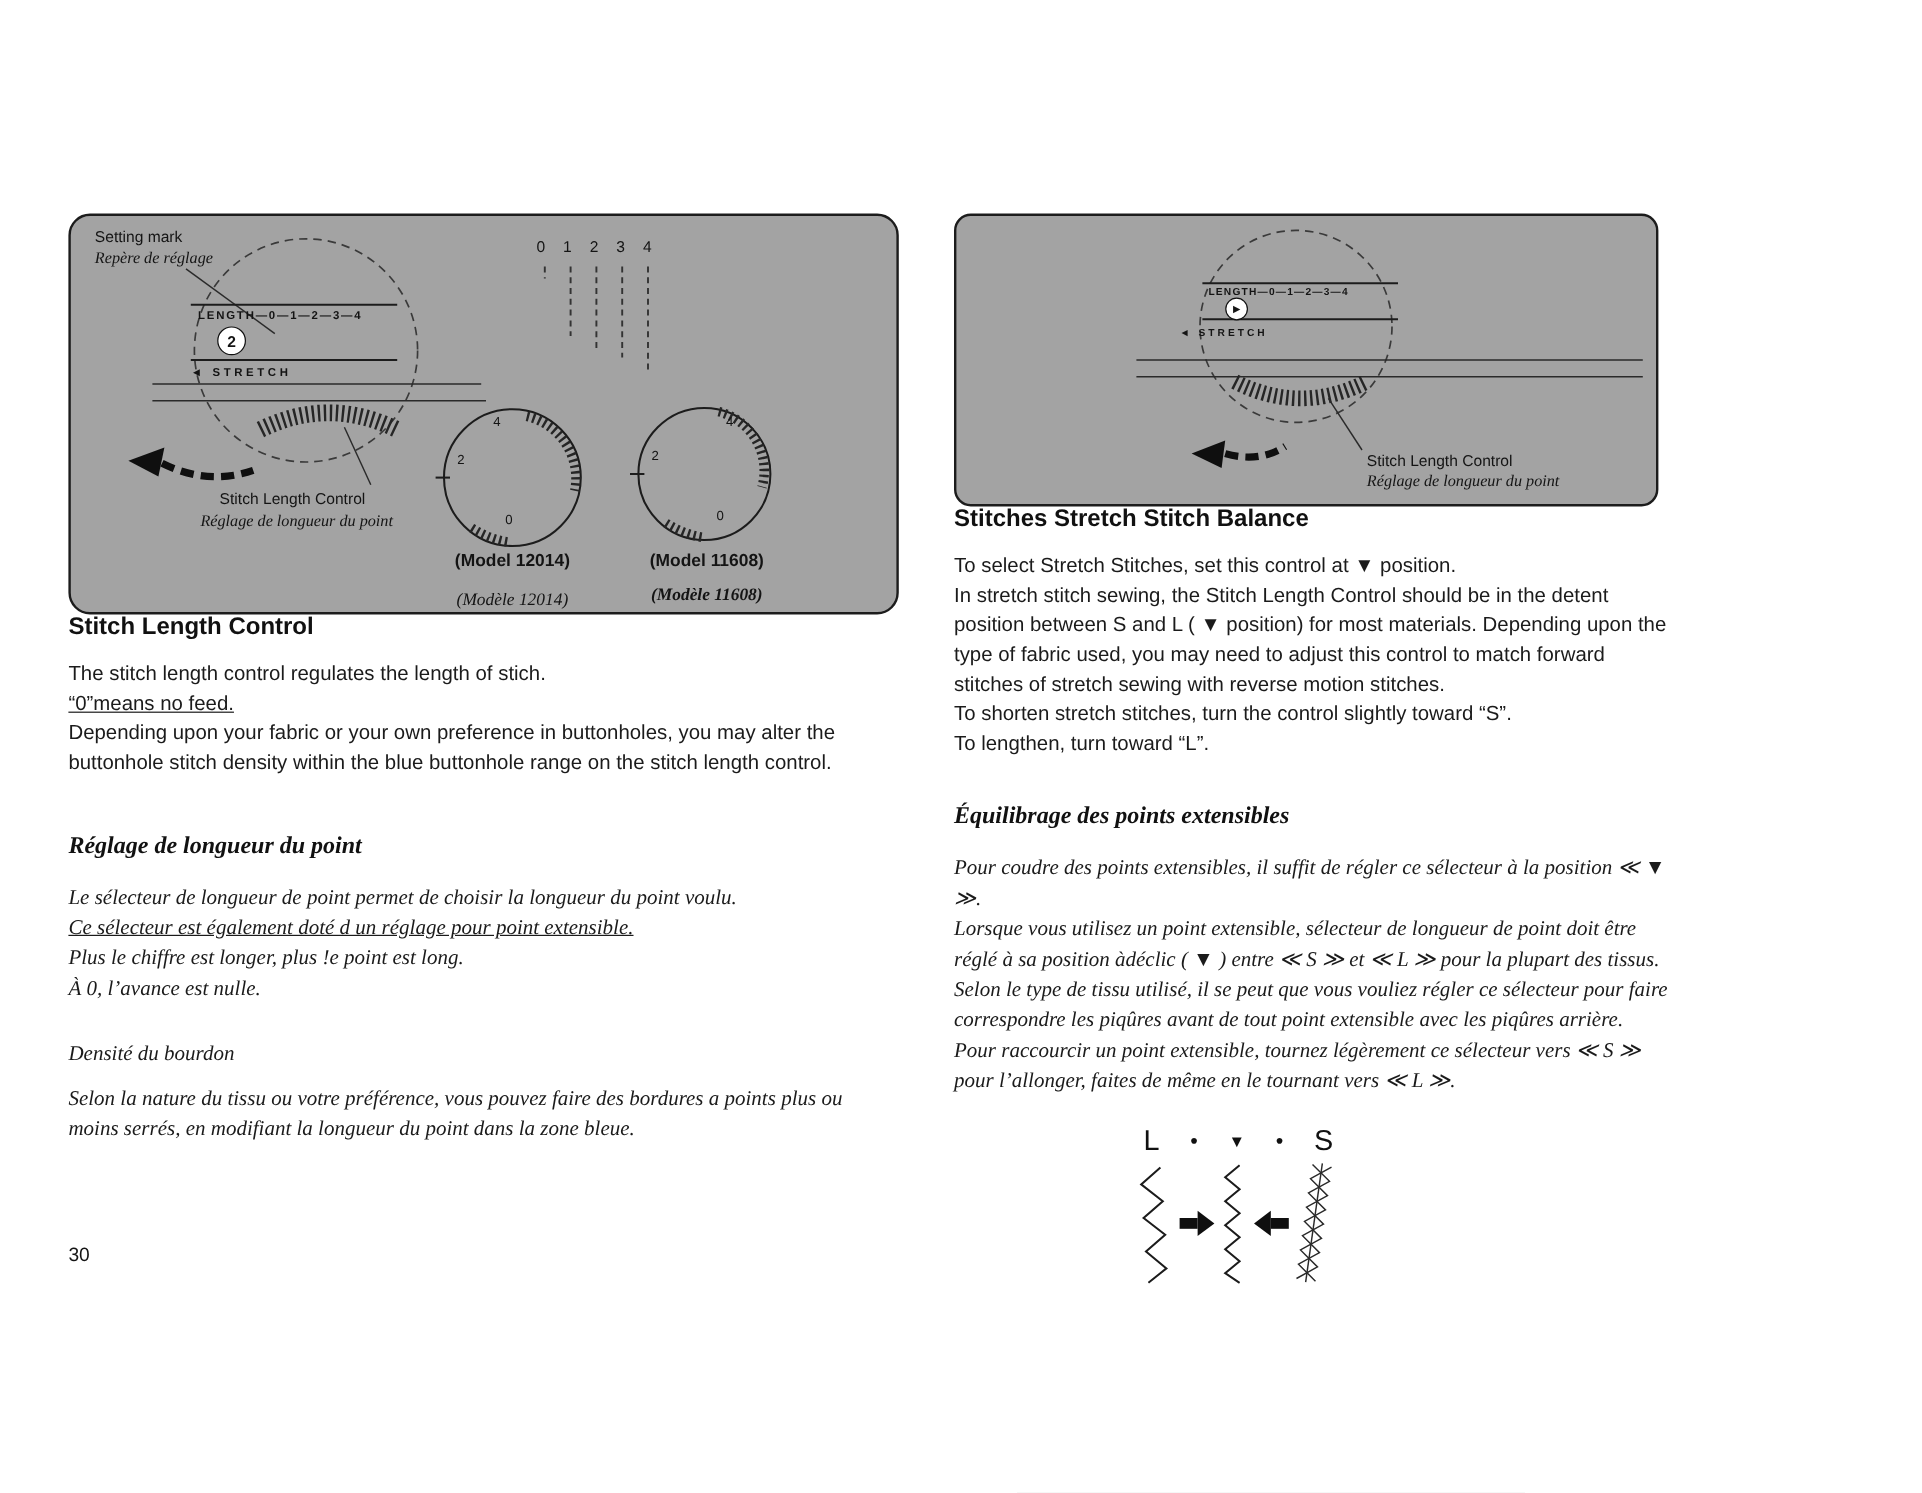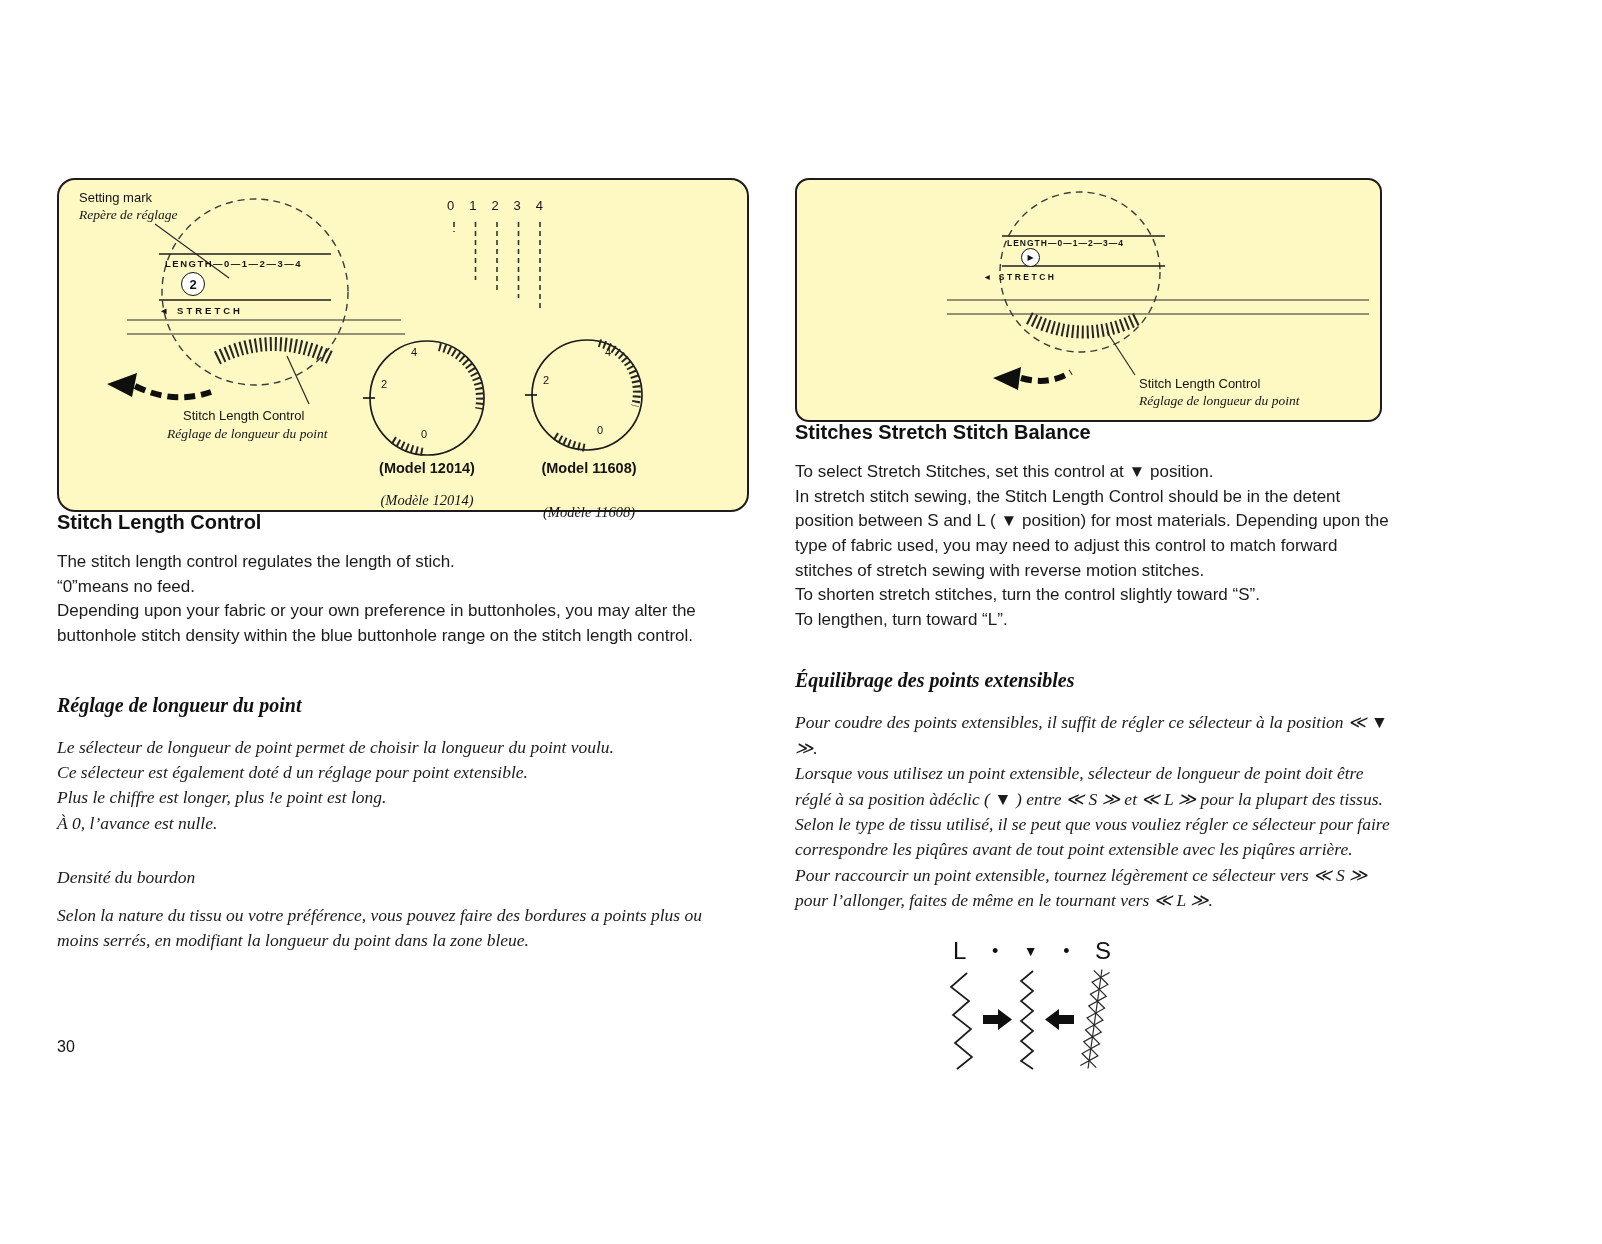--- a/index.html
+++ b/index.html
@@ -8,21 +8,21 @@
     background:#ffffff; color:#141414; overflow:hidden;
     font-family:"Liberation Sans", sans-serif;
   }
   
   .col { position:absolute; }
   .left-col  { left:57px;  top:0; width:690px;  height:1244px; }
   .right-col { left:795px; top:0; width:596px;  height:1244px; }
 
   
   .figure-box {
-    position:absolute; border:2px solid #1c1c1c; background:#fef9c3;
+    position:absolute; border:2px solid #1c1c1c; background:#a3a3a3;
   }
   .fig-left  { left:0; top:178px; width:688px; height:330px; border-radius:18px; }
   .fig-right { left:0; top:178px; width:583px; height:240px; border-radius:14px; }
   .figure-box svg { position:absolute; left:0; top:0; }
 
   
   .thin  { stroke:#2a2a2a; stroke-width:1.2; fill:none; }
   .med   { stroke:#1c1c1c; stroke-width:1.7; fill:none; }
   .dashc { stroke:#3a3a3a; stroke-width:1.4; fill:none; stroke-dasharray:7 5; }
   .vdash { stroke:#333;    stroke-width:1.6; fill:none; stroke-dasharray:5 4; }
@@ -53,21 +53,21 @@
   .model-en { position:absolute; text-align:center; font:700 14.5px "Liberation Sans", sans-serif; }
   .model-fr { position:absolute; text-align:center; font:italic 14.5px "Liberation Serif", serif;margin-top:10px; }
 
   
   .textflow { position:absolute; }
   .tf-left  { left:0; top:510px; width:690px; }
   .tf-right { left:0; top:420px; width:596px; }
 
   h2.en-head { margin:0 0 16px 0; font:700 20px/1.2 "Liberation Sans", sans-serif; color:#111; }
   p.en  { margin:0; font:17px/1.45 "Liberation Sans", sans-serif; color:#1b1b1b; }
-  .mb12 { margin-bottom:12px; } .mb4 { margin-bottom:4px; } .mb16 { margin-bottom:16px; }
+  .mb12 { margin-bottom:12px; } .mb4 { margin-bottom:4px; } .mb16 { margin-bottom:16px;text-decoration:underline; }
   .mb10 { margin-bottom:10px; }
 
   h3.fr-head { margin:44px 0 18px 0; font:italic 700 20px/1.2 "Liberation Serif", serif; color:#111; }
   .tf-right h3.fr-head { margin-top:36px; }
   p.fr { margin:0; font:italic 17.5px/1.45 "Liberation Serif", serif; color:#1b1b1b; }
   h4.fr-sub { margin:30px 0 14px 0; font:italic 17.5px/1.3 "Liberation Serif", serif; font-weight:400; color:#1b1b1b; }
 
   .page-number { position:absolute; left:0; top:1038px; font:16px "Liberation Sans", sans-serif; }
 
   
@@ -157,21 +157,21 @@
       <span class="dial-num" style="left:352px;top:166px;">4</span>
       <span class="dial-num" style="left:322px;top:198px;">2</span>
       <span class="dial-num" style="left:362px;top:248px;">0</span>
       <span class="dial-num" style="left:546px;top:166px;">4</span>
       <span class="dial-num" style="left:484px;top:194px;">2</span>
       <span class="dial-num" style="left:538px;top:244px;">0</span>
 
       <div class="model-en" style="left:288px;top:280px;width:160px;">(Model 12014)</div>
       <div class="model-fr" style="left:288px;top:302px;width:160px;">(Modèle 12014)</div>
       <div class="model-en" style="left:450px;top:280px;width:160px;">(Model 11608)</div>
-      <div class="model-fr" style="left:450px;top:314px;width:160px;">(Modèle 11608)</div>
+      <div class="model-fr" style="left:450px;top:298px;width:160px;font-weight:bold;">(Modèle 11608)</div>
     </div>
 
     <div class="textflow tf-left">
       <h2 class="en-head">Stitch Length Control</h2>
       <p class="en mb12">The stitch length control regulates the length of stich.</p>
       <p class="en mb16">“0”means no feed.</p>
       <p class="en">Depending upon your fabric or your own preference in buttonholes, you may alter the buttonhole stitch density within the blue buttonhole range on the stitch length control.</p>
 
       <h3 class="fr-head">Réglage de longueur du point</h3>
       <p class="fr mb4">Le sélecteur de longueur de point permet de choisir la longueur du point voulu.</p>

